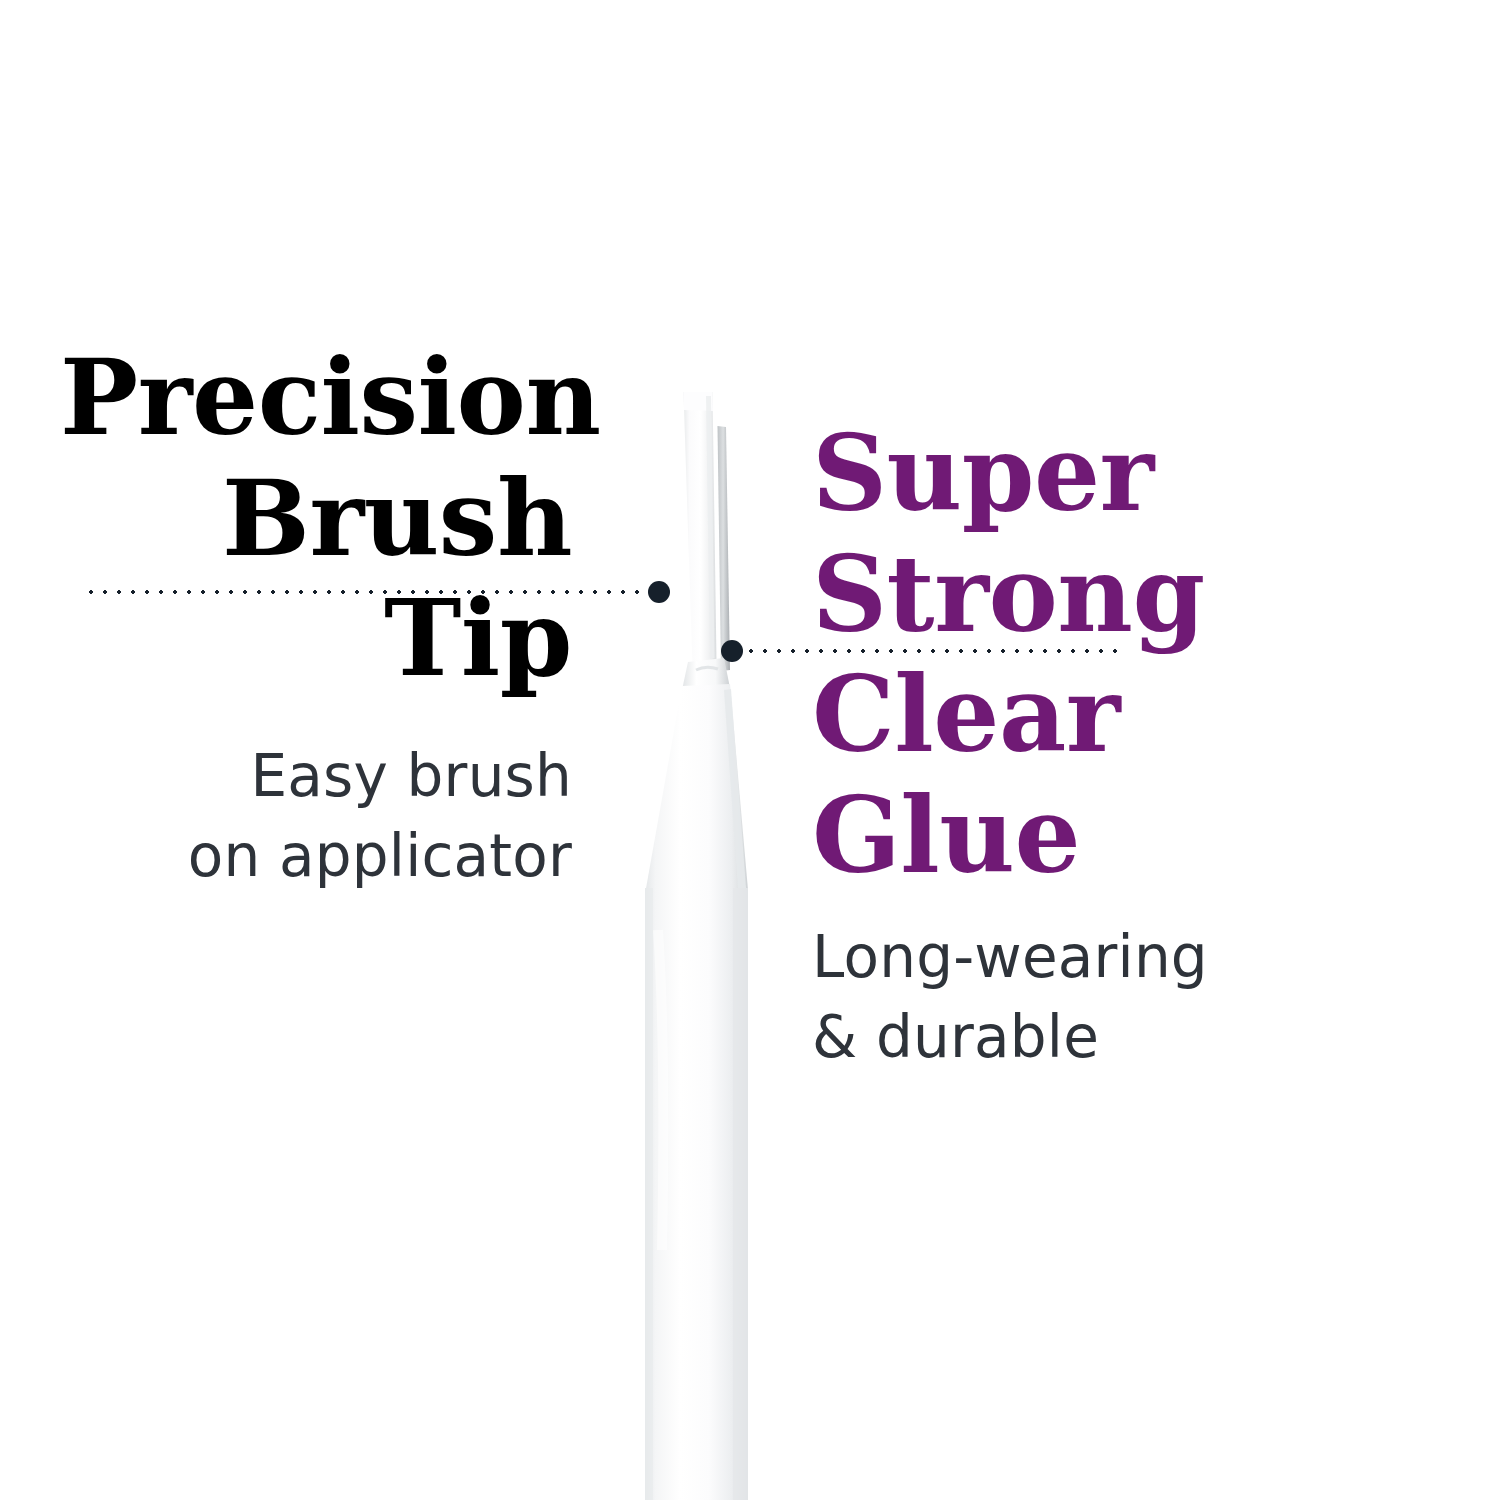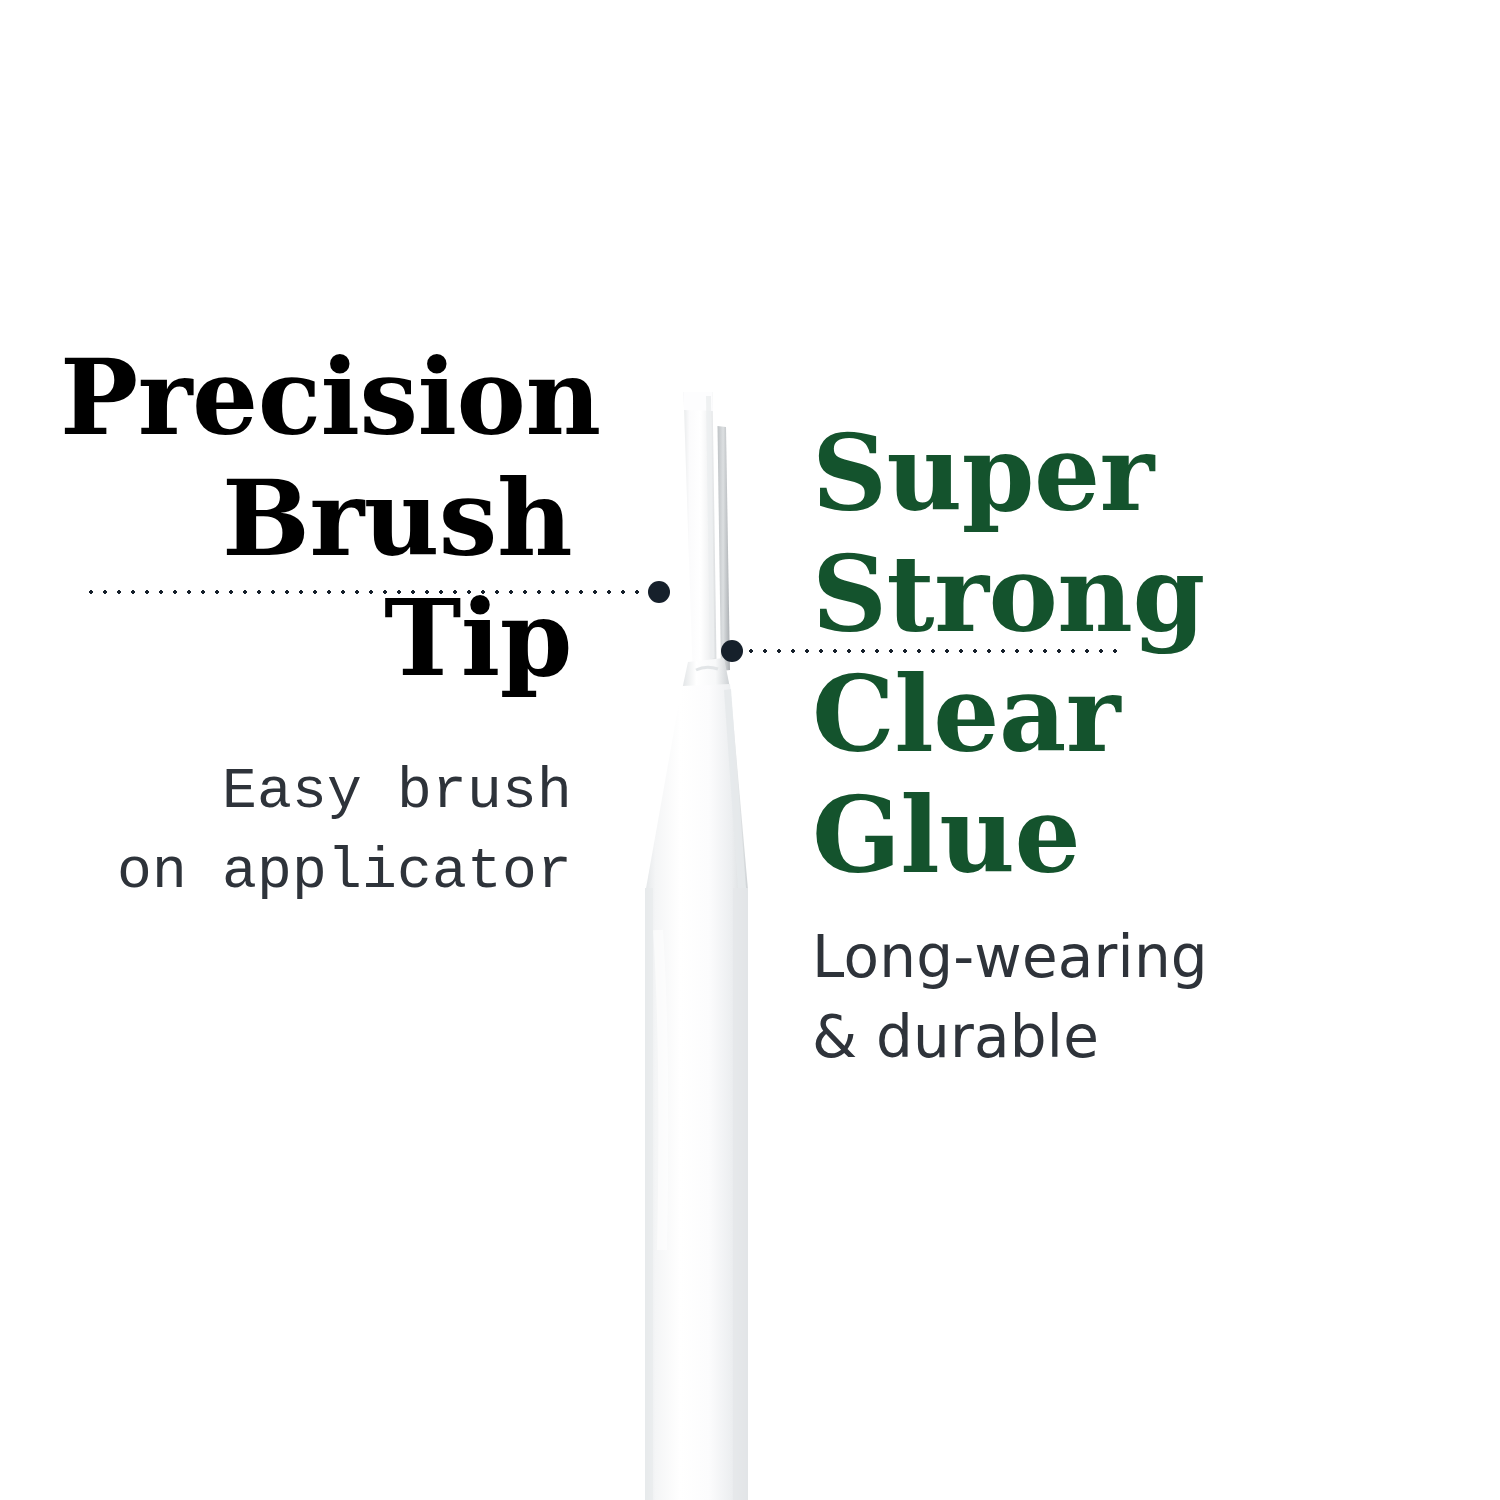--- a/index.html
+++ b/index.html
@@ -79,22 +79,21 @@
   }
 
   
   .callout-left {
     left: 60px;
     top: 338px;
     width: 512px;
     text-align: right;
   }
   .callout-left .callout-body {
-    margin-top: 52px;
-    font-family: Liberation Mono, monospace;
+    margin-top: 36px;
   }
 
   
   .callout-right {
     left: 812px;
     top: 414px;
     width: 600px;
     text-align: left;
   }
   .callout-right .callout-body {
@@ -174,19 +173,19 @@
   <div class="leader-dot dot-right" style="background: rgb(22, 32, 43);"></div>
 
   <div class="callout callout-left">
     <p class="callout-title" style="color: #000000;">Precision
 Brush Tip</p>
     <p class="callout-body" style="color: rgb(46, 51, 58);">Easy brush
 on applicator</p>
   </div>
 
   <div class="callout callout-right">
-    <p class="callout-title" style="color: #14532d;">Super Strong
+    <p class="callout-title" style="color: #701a75;">Super Strong
 Clear Glue</p>
     <p class="callout-body" style="color: rgb(46, 51, 58);">Long-wearing
 &amp; durable</p>
   </div>
 
 </div>
 
 </body></html>

